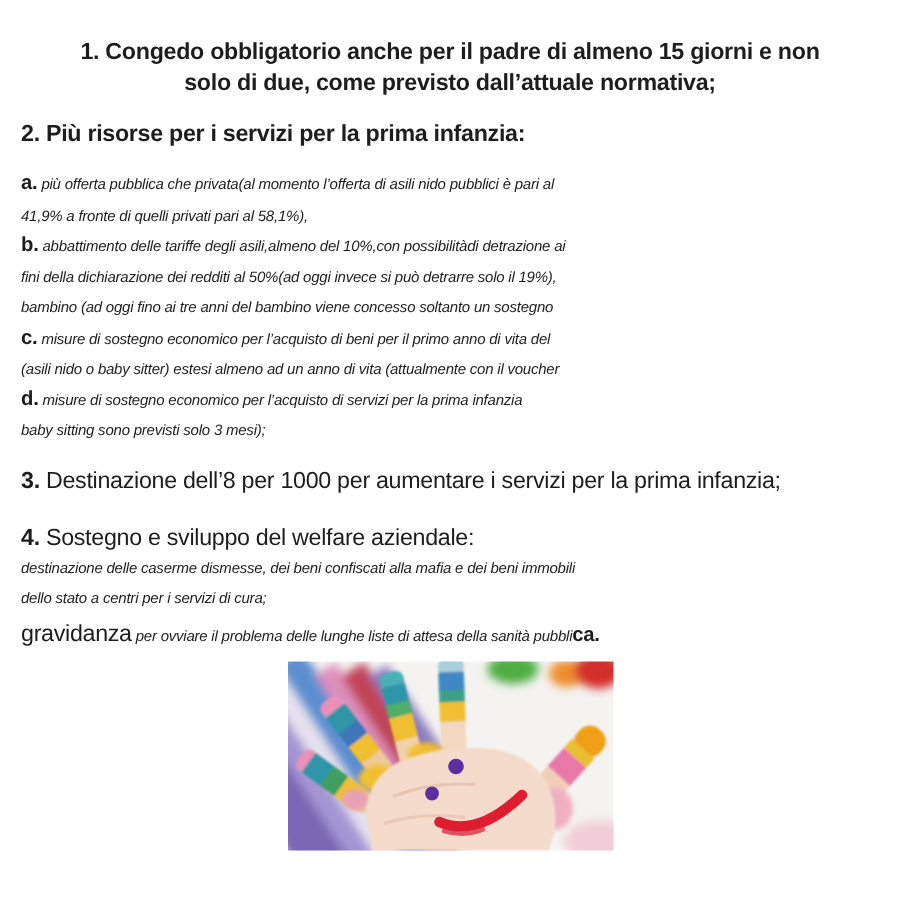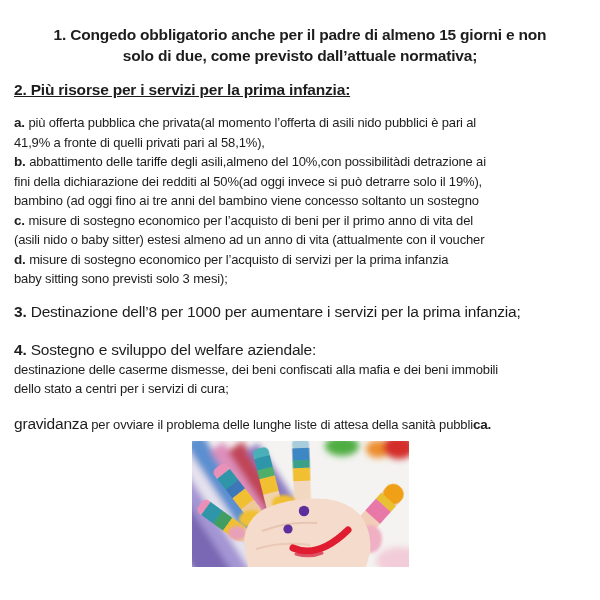--- a/index.html
+++ b/index.html
@@ -7,27 +7,27 @@
     width:600px;height:600px;overflow:hidden;background:#ffffff;
     font-family:"Liberation Sans","DejaVu Sans",sans-serif;
     color:#1d1d1d;
   }
   .doc{padding:24px 14px 0 14px;}
   .block{margin:0;}
   .line{white-space:pre;line-height:18.5px;overflow:hidden;}
   .line.has-h{line-height:21px;}
   .seg-hb{font-size:15.5px;font-weight:bold;letter-spacing:-0.2px;}
   .seg-h{font-size:15.5px;font-weight:normal;letter-spacing:-0.2px;text-align:right;}
-  .seg-b{font-size:13px;font-weight:normal;letter-spacing:-0.15px;}
+  .seg-b{font-size:10px;font-weight:normal;letter-spacing:-0.15px;font-style:italic;}
   .seg-bb{font-size:13.5px;font-weight:bold;letter-spacing:-0.15px;}
   [data-name="item-1"]{margin-bottom:13px;text-align:center;}
-  [data-name="item-2-heading"]{margin-bottom:13px;text-decoration:underline;}
+  [data-name="item-2-heading"]{margin-bottom:13px;}
   [data-name="item-2-sublist"]{margin-bottom:12px;}
   [data-name="item-3"]{margin-bottom:17px;}
-  [data-name="item-4"]{margin-bottom:14px;}
+  [data-name="item-4"]{margin-bottom:2px;}
   [data-name="item-5"]{margin-bottom:0;}
   figure{margin:6px auto 0 auto;width:217px;height:126px;display:block;}
   figure svg{display:block;}
 </style>
 </head>
 <body>
 
 <main class="doc" data-name="document-body">
     <div class="block" data-name="item-1">
       <div class="line has-h" data-name="text-line"><span class="seg-hb" data-name="text-segment">1. Congedo obbligatorio anche per il padre di almeno 15 giorni e non</span></div>

